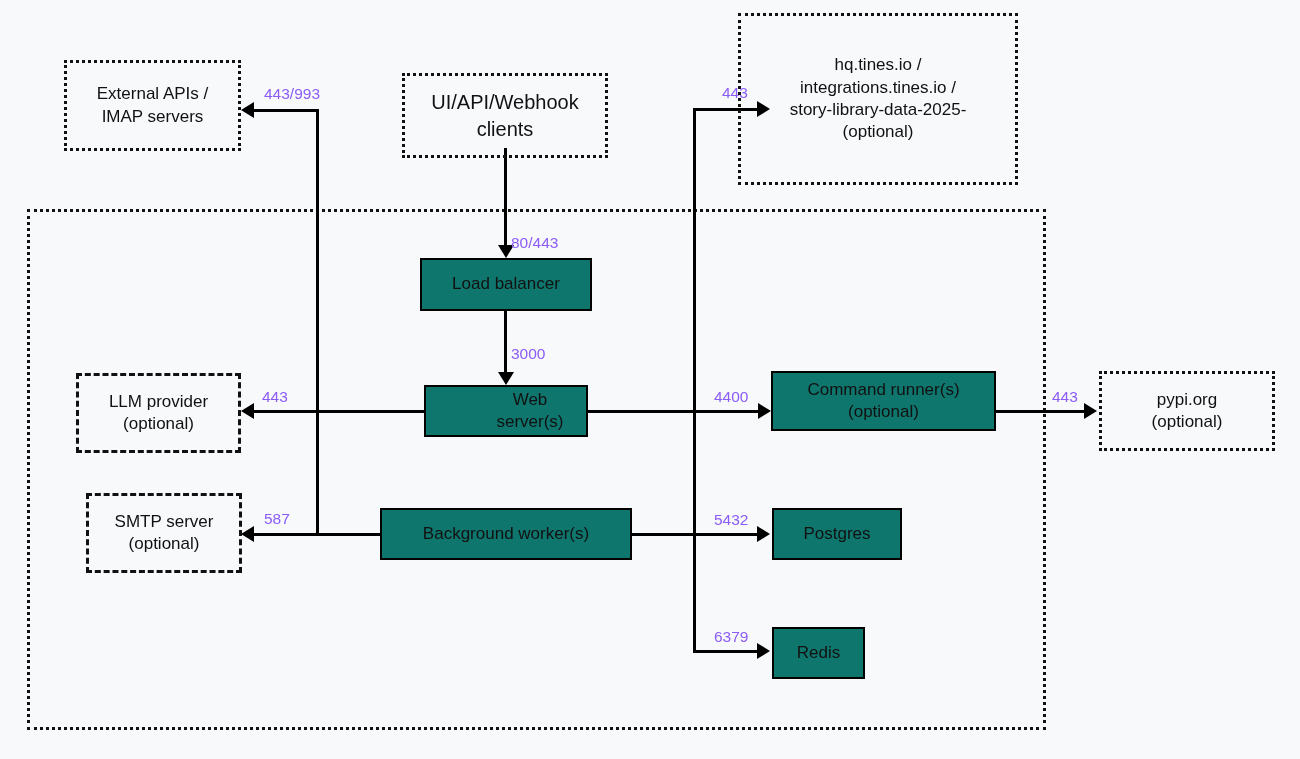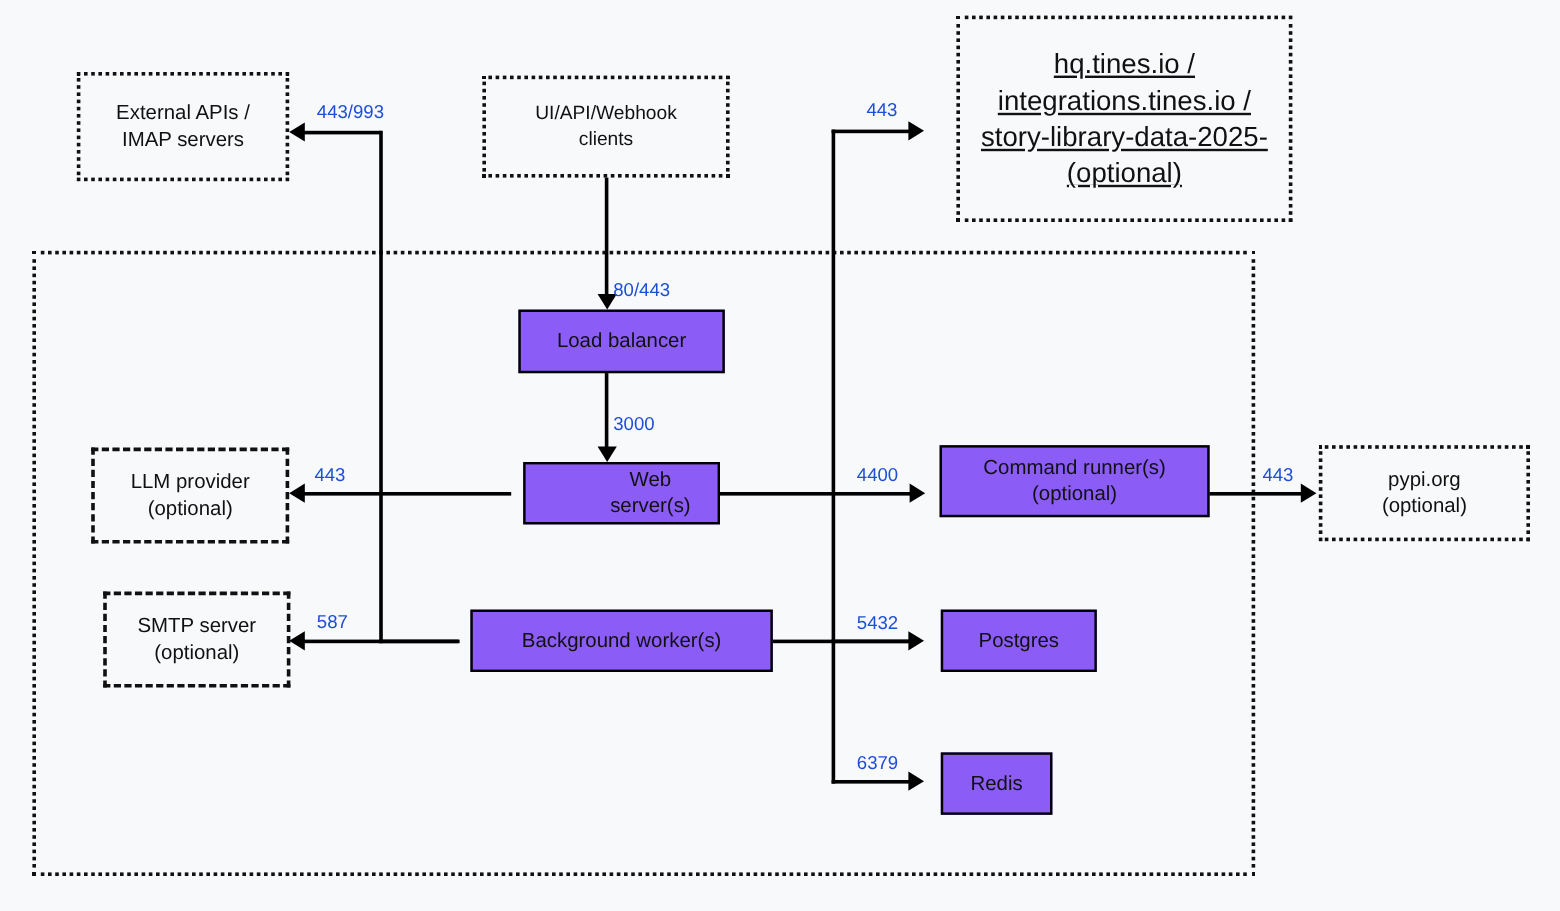--- a/index.html
+++ b/index.html
@@ -22,22 +22,21 @@
     align-items: center;
     justify-content: center;
     text-align: center;
     color: #111111;
     background: transparent;
     line-height: 1.32;
     z-index: 3;
   }
   .node-solid {
     border: 2.5px solid #000000;
-    background: #8b5cf6;
-    margin-left: 12px;
+    background: #0f766e;
   }
   .node-dotted {
     border: 3px dotted #111111;
     background: transparent;
   }
   .node-dashed {
     border: 3px dashed #111111;
     background: transparent;
   }
   .node span {
@@ -74,21 +73,21 @@
     border-bottom: 8px solid transparent;
     border-right: 13px solid #000000;
   }
   .arrow-down {
     border-left: 8px solid transparent;
     border-right: 8px solid transparent;
     border-top: 13px solid #000000;
   }
   .port-label {
     position: absolute;
-    color: #1d4ed8;
+    color: #8b5cf6;
     font-size: 15.5px;
     white-space: nowrap;
     z-index: 5;
     background: transparent;
   }
 </style>
 </head>
 <body>
 
 <div id="diagram">
@@ -141,28 +140,28 @@
   <div class="port-label" style="left:714px; top:511px;">5432</div>
   <div class="port-label" style="left:714px; top:628px;">6379</div>
 
   <div class="node node-dotted" style="left:64px; top:60px; width:177px; height:91px; font-size:17px;text-align:center;">
     <div>
       <span>External APIs /</span>
       <span>IMAP servers</span>
     </div>
   </div>
 
-  <div class="node node-dotted" style="left:402px; top:63px; width:206px; height:85px; font-size:16px;">
+  <div class="node node-dotted" style="left:402px; top:73px; width:206px; height:85px; font-size:20px;">
     <div>
       <span>UI/API/Webhook</span>
       <span>clients</span>
     </div>
   </div>
 
-  <div class="node node-dotted" style="left:797px; top:13px; width:280px; height:172px; font-size:23px;text-decoration:underline;">
+  <div class="node node-dotted" style="left:738px; top:13px; width:280px; height:172px; font-size:17px;">
     <div>
       <span>hq.tines.io /</span>
       <span>integrations.tines.io /</span>
       <span>story-library-data-2025-</span>
       <span>(optional)</span>
     </div>
   </div>
 
   <div class="node node-solid" style="left:420px; top:258px; width:172px; height:53px; font-size:17px;">
     <span>Load balancer</span>

